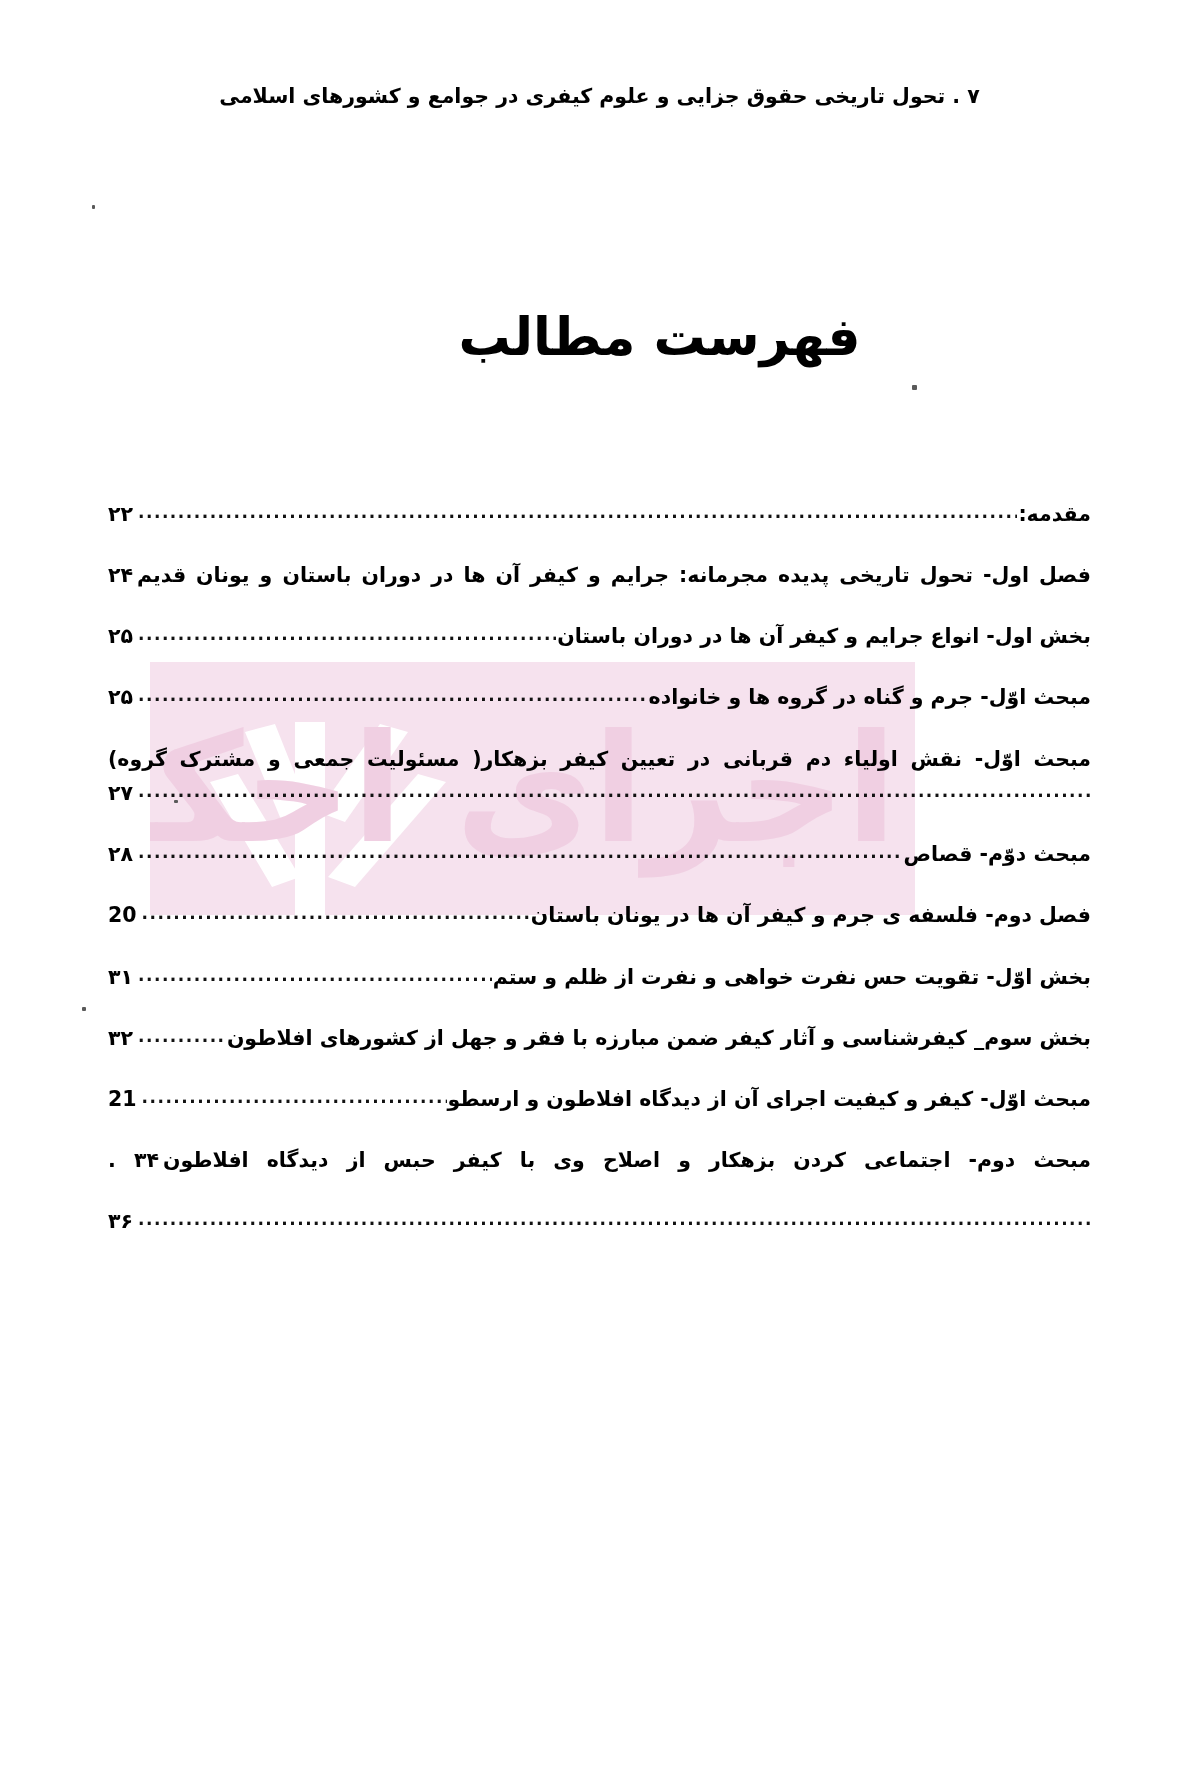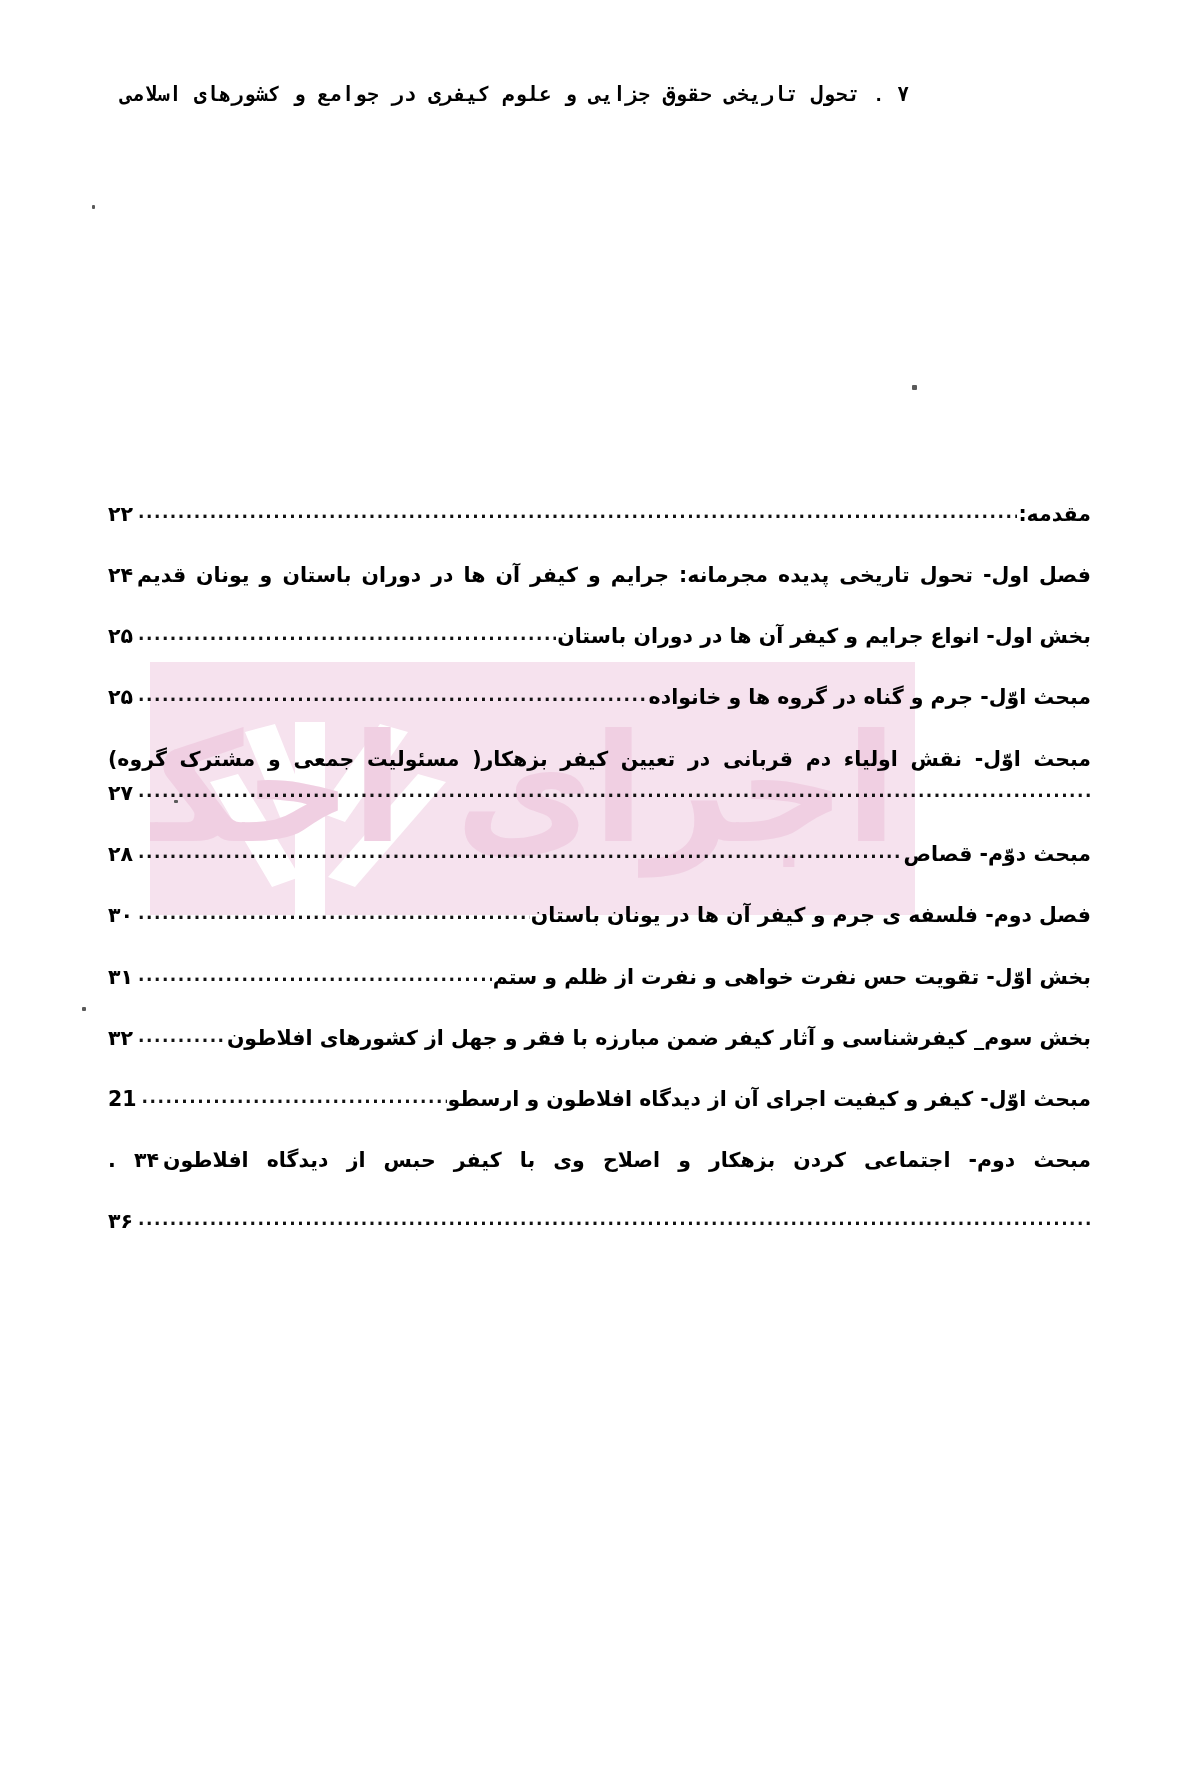--- a/index.html
+++ b/index.html
@@ -55,28 +55,27 @@
     letter-spacing: -2px;
     direction: rtl;
   }
 
   
   .running-header {
     position: absolute;
     top: 82px;
     right: 120px;
     left: 120px;
-    text-align: left;
+    text-align: center;
     font-size: 20.5px;
     font-weight: 700;
     line-height: 1.4;
     direction: rtl;
     z-index: 5;
     white-space: nowrap;
-    font-family: Liberation Mono, monospace;
   }
 
   
   .speck {
     position: absolute;
     width: 3px;
     height: 4px;
     background: #5a5a5a;
     z-index: 4;
     border-radius: 1px;
@@ -192,20 +191,21 @@
     <div class="wm-word">اجرای احکام</div>
   </div>
 
   <div class="running-header">۷ . تحول تاریخی حقوق جزایی و علوم کیفری در جوامع و کشورهای اسلامی</div>
 
   <div class="speck s1"></div>
   <div class="speck s2"></div>
   <div class="speck s3"></div>
   <div class="speck s4"></div>
 
+  <h1 class="toc-title">فهرست مطالب</h1>
 
   <div class="toc-list" id="toc-list">
       <div class="toc-entry">
         <div class="row">
           <span class="label">مقدمه:</span>
           <span class="leader">........................................................................................................................................................................................................</span>
           <span class="page-num">۲۲</span>
         </div>
       </div>
       <div class="toc-entry nodots">
@@ -240,21 +240,21 @@
         <div class="row">
           <span class="label">مبحث دوّم- قصاص</span>
           <span class="leader">........................................................................................................................................................................................................</span>
           <span class="page-num">۲۸</span>
         </div>
       </div>
       <div class="toc-entry">
         <div class="row">
           <span class="label">فصل دوم- فلسفه ی جرم و کیفر آن ها در یونان باستان</span>
           <span class="leader">........................................................................................................................................................................................................</span>
-          <span class="page-num">۳۰</span>
+          <span class="page-num">20</span>
         </div>
       </div>
       <div class="toc-entry">
         <div class="row">
           <span class="label">بخش اوّل- تقویت حس نفرت خواهی و نفرت از ظلم و ستم</span>
           <span class="leader">........................................................................................................................................................................................................</span>
           <span class="page-num">۳۱</span>
         </div>
       </div>
       <div class="toc-entry">

